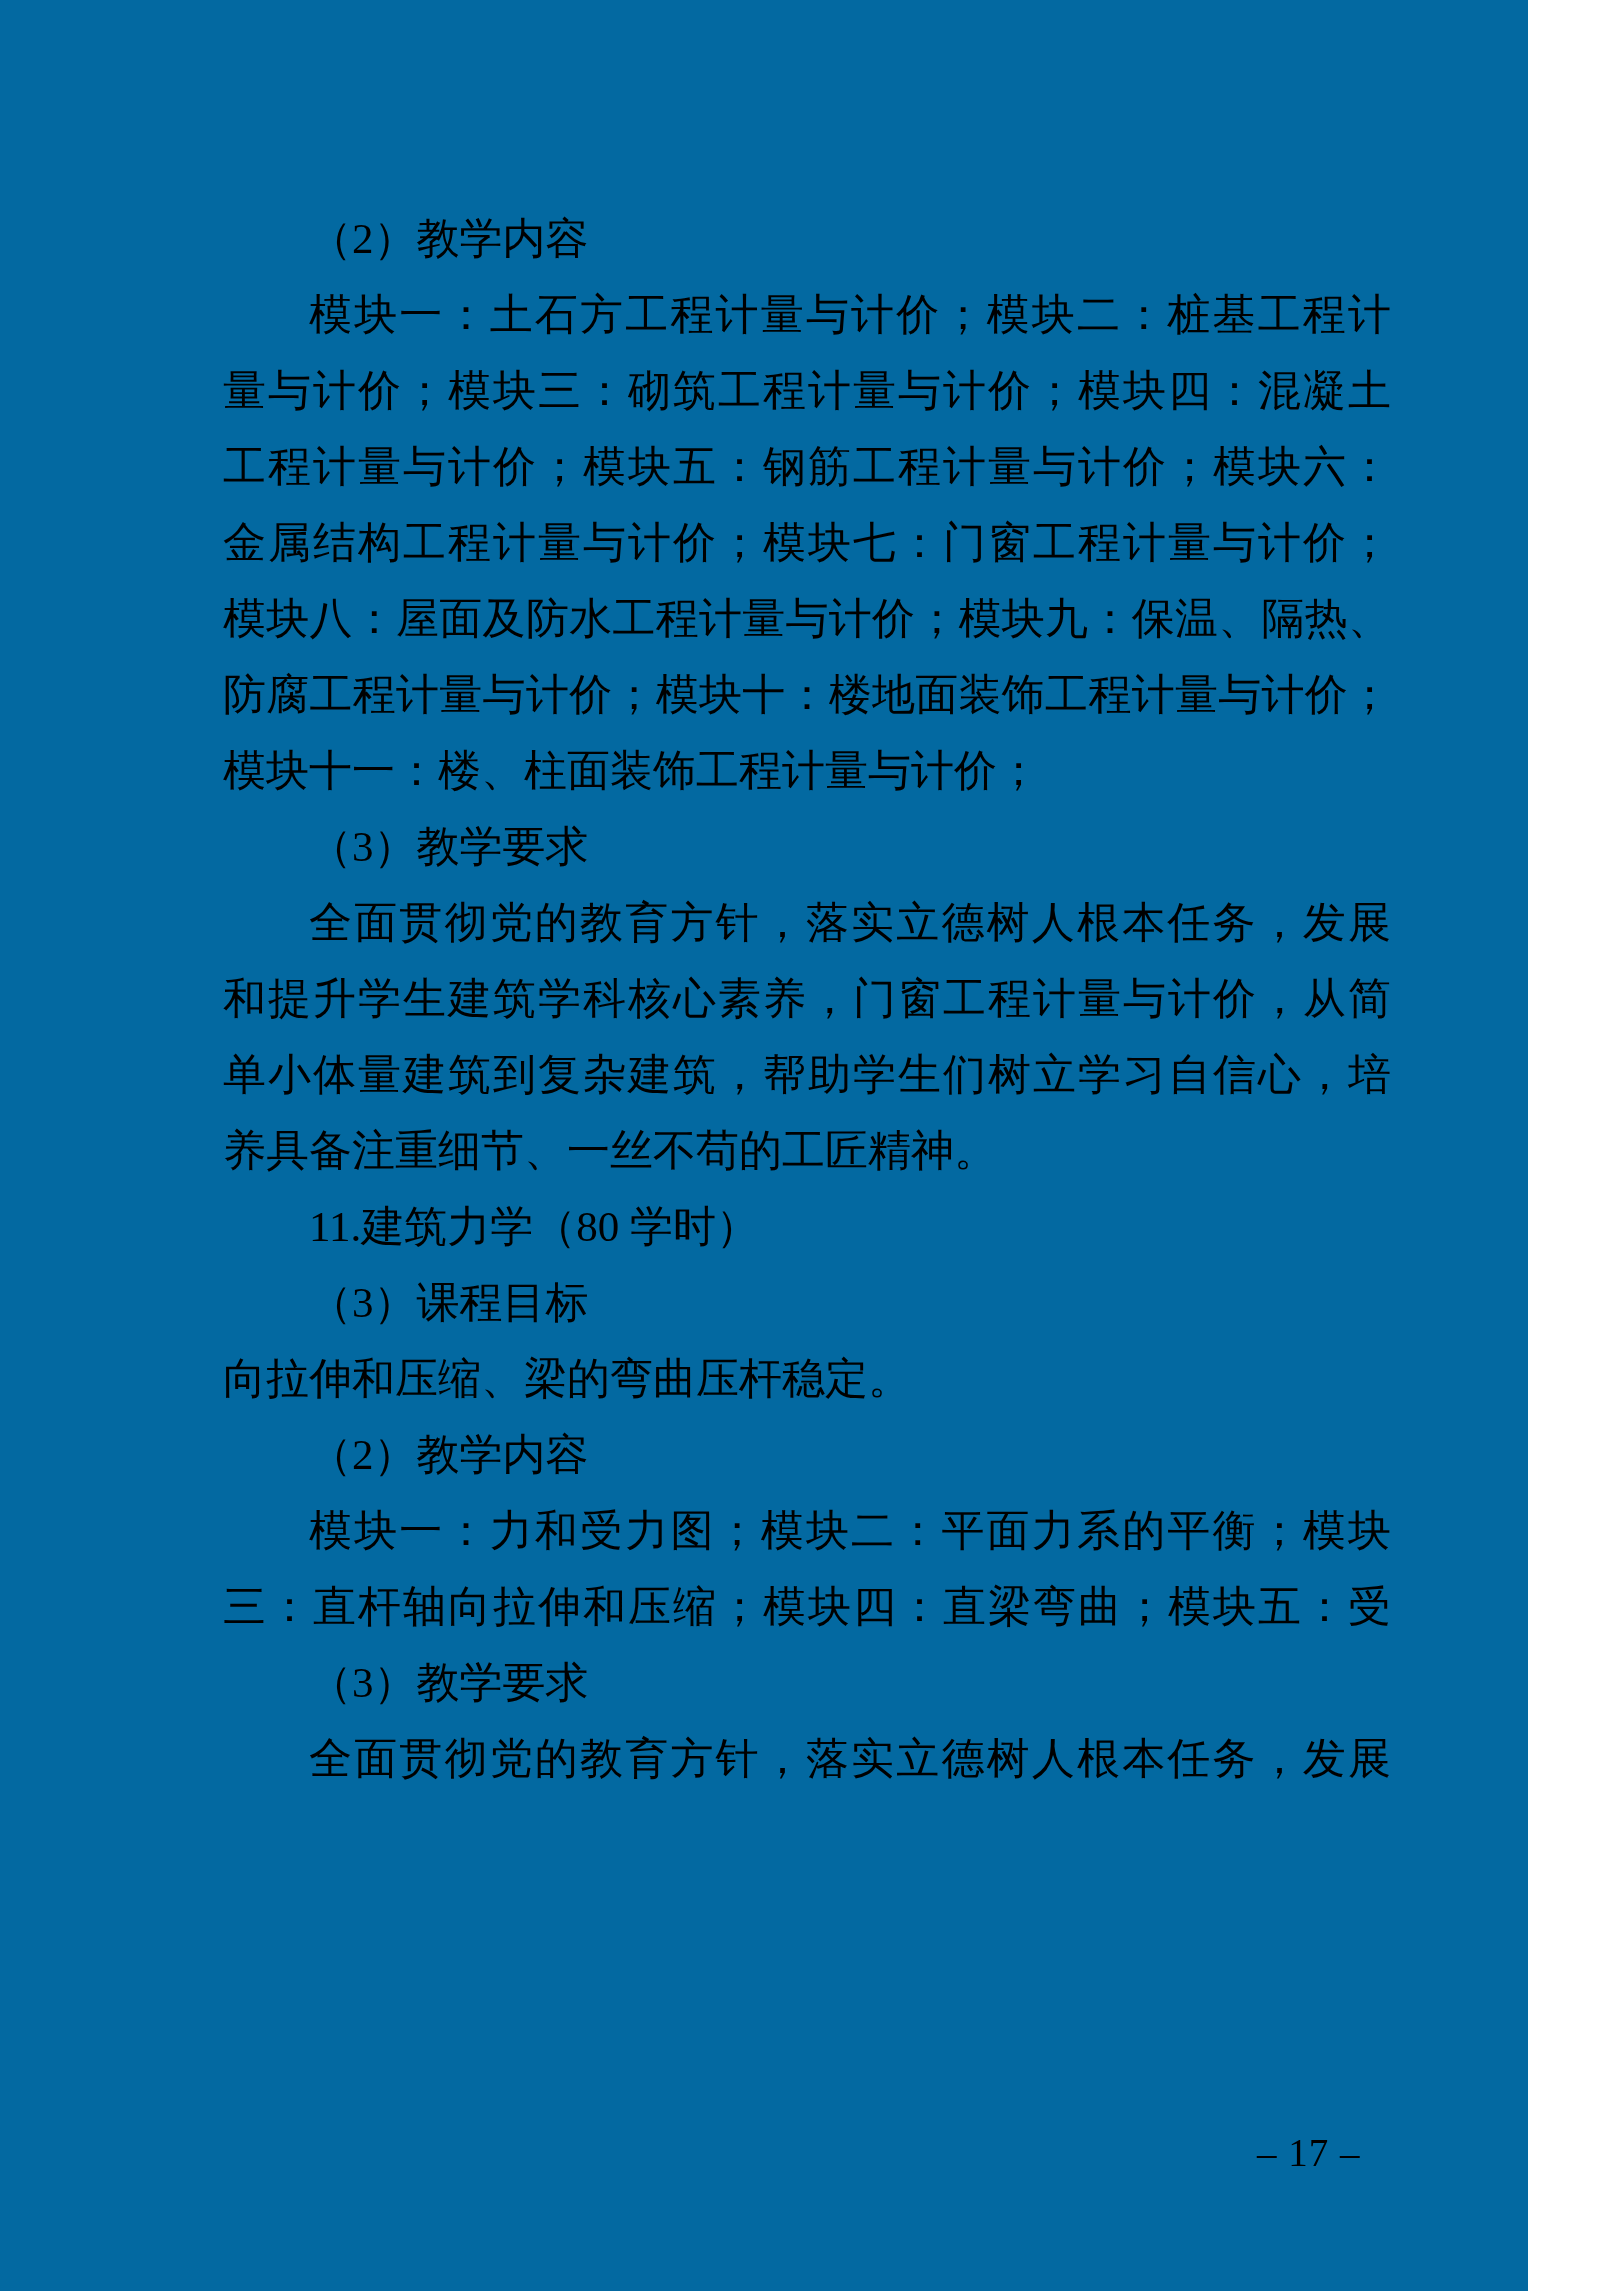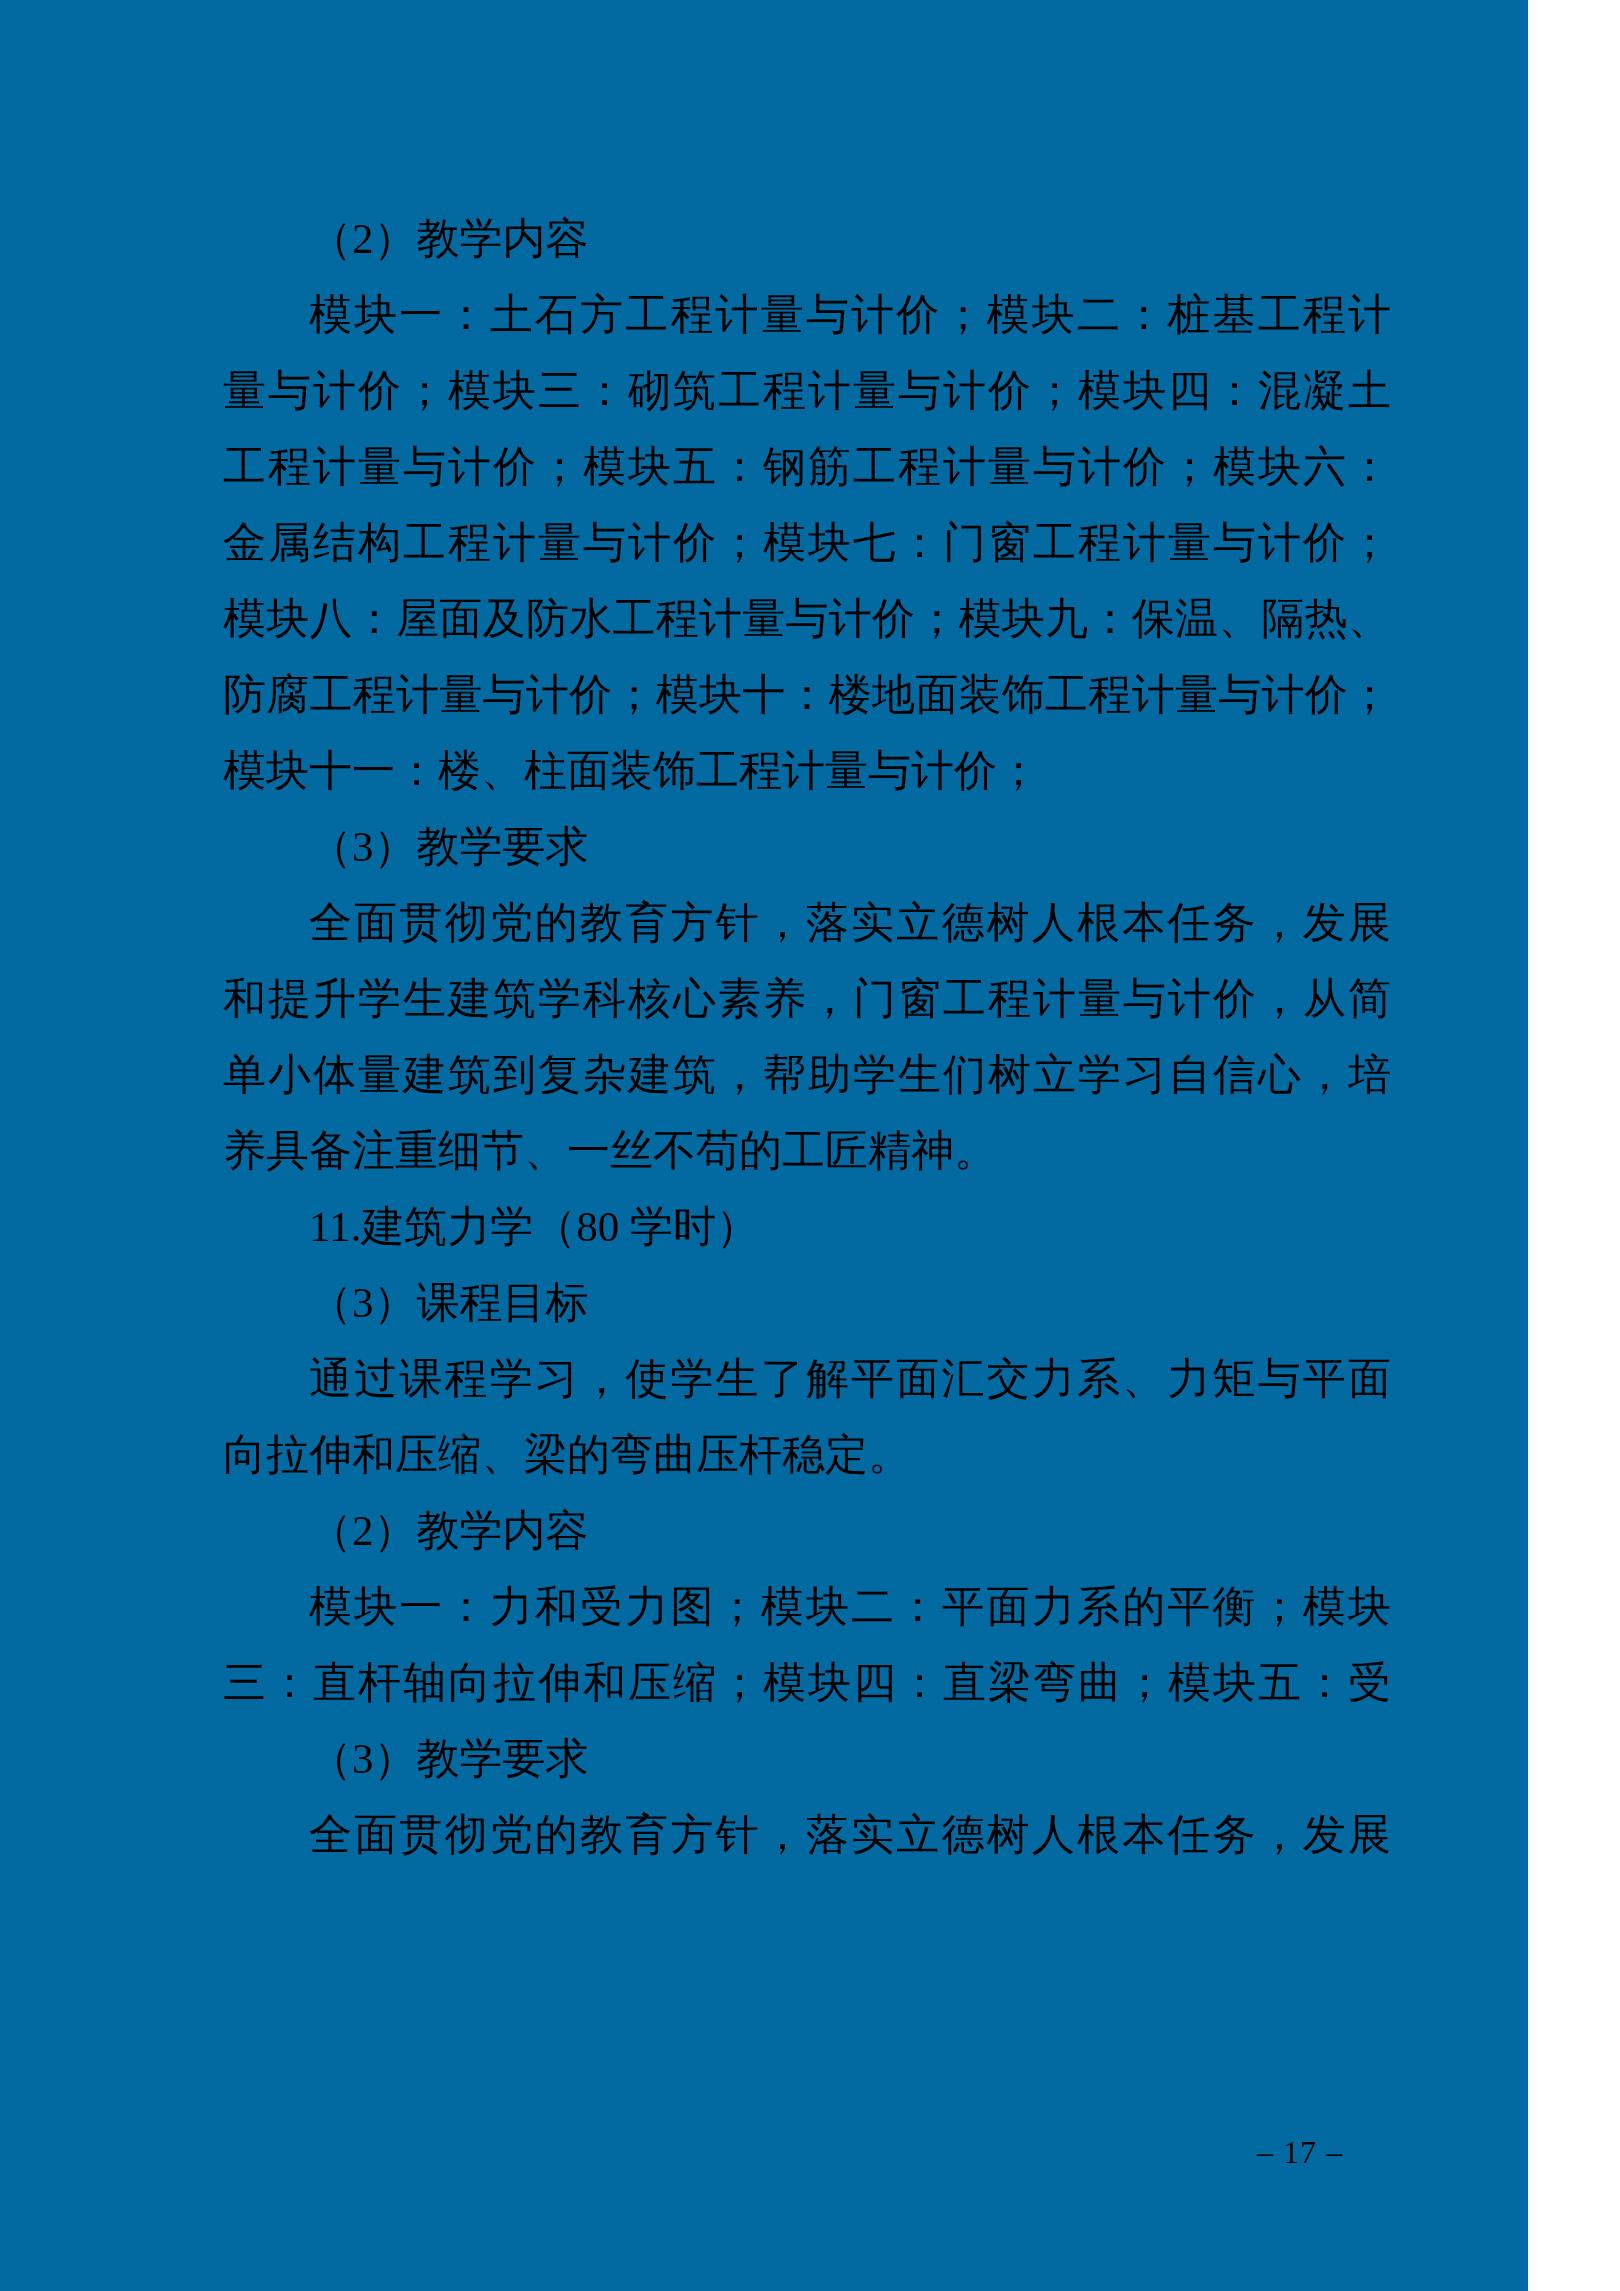--- a/index.html
+++ b/index.html
@@ -37,21 +37,21 @@
     text-align-last: justify;
   }
   .bold {
     font-weight: normal;
     text-align: right;
   }
   .pagenum {
     position: absolute;
     left: 1257px;
     top: 2129px;
-    font-size: 32px;
+    font-size: 39px;
     line-height: 47px;
     letter-spacing: 1px;
     color: #000000;
   }
 </style>
 </head>
 <body>
 
 <div class="page">
   <main class="body-text">
@@ -63,21 +63,20 @@
     <div class="ln js">模块八：屋面及防水工程计量与计价；模块九：保温、隔热、</div>
     <div class="ln js">防腐工程计量与计价；模块十：楼地面装饰工程计量与计价；</div>
     <div class="ln">模块十一：楼、柱面装饰工程计量与计价；</div>
     <div class="ln ind">（3）教学要求</div>
     <div class="ln ind js">全面贯彻党的教育方针，落实立德树人根本任务，发展</div>
     <div class="ln js">和提升学生建筑学科核心素养，门窗工程计量与计价，从简</div>
     <div class="ln js">单小体量建筑到复杂建筑，帮助学生们树立学习自信心，培</div>
     <div class="ln">养具备注重细节、一丝不苟的工匠精神。</div>
     <div class="ln ind"><span class="bold">11.建筑力学</span><span>（80 学时）</span></div>
     <div class="ln ind">（3）课程目标</div>
-    <div class="ln ind js">通过课程学习，使学生了解平面汇交力系、力矩与平面</div>
     <div class="ln">向拉伸和压缩、梁的弯曲压杆稳定。</div>
     <div class="ln ind">（2）教学内容</div>
     <div class="ln ind js">模块一：力和受力图；模块二：平面力系的平衡；模块</div>
     <div class="ln js">三：直杆轴向拉伸和压缩；模块四：直梁弯曲；模块五：受</div>
     <div class="ln ind">（3）教学要求</div>
     <div class="ln ind js">全面贯彻党的教育方针，落实立德树人根本任务，发展</div>
   </main>
   <div class="pagenum">– 17 –</div>
 </div>
 

